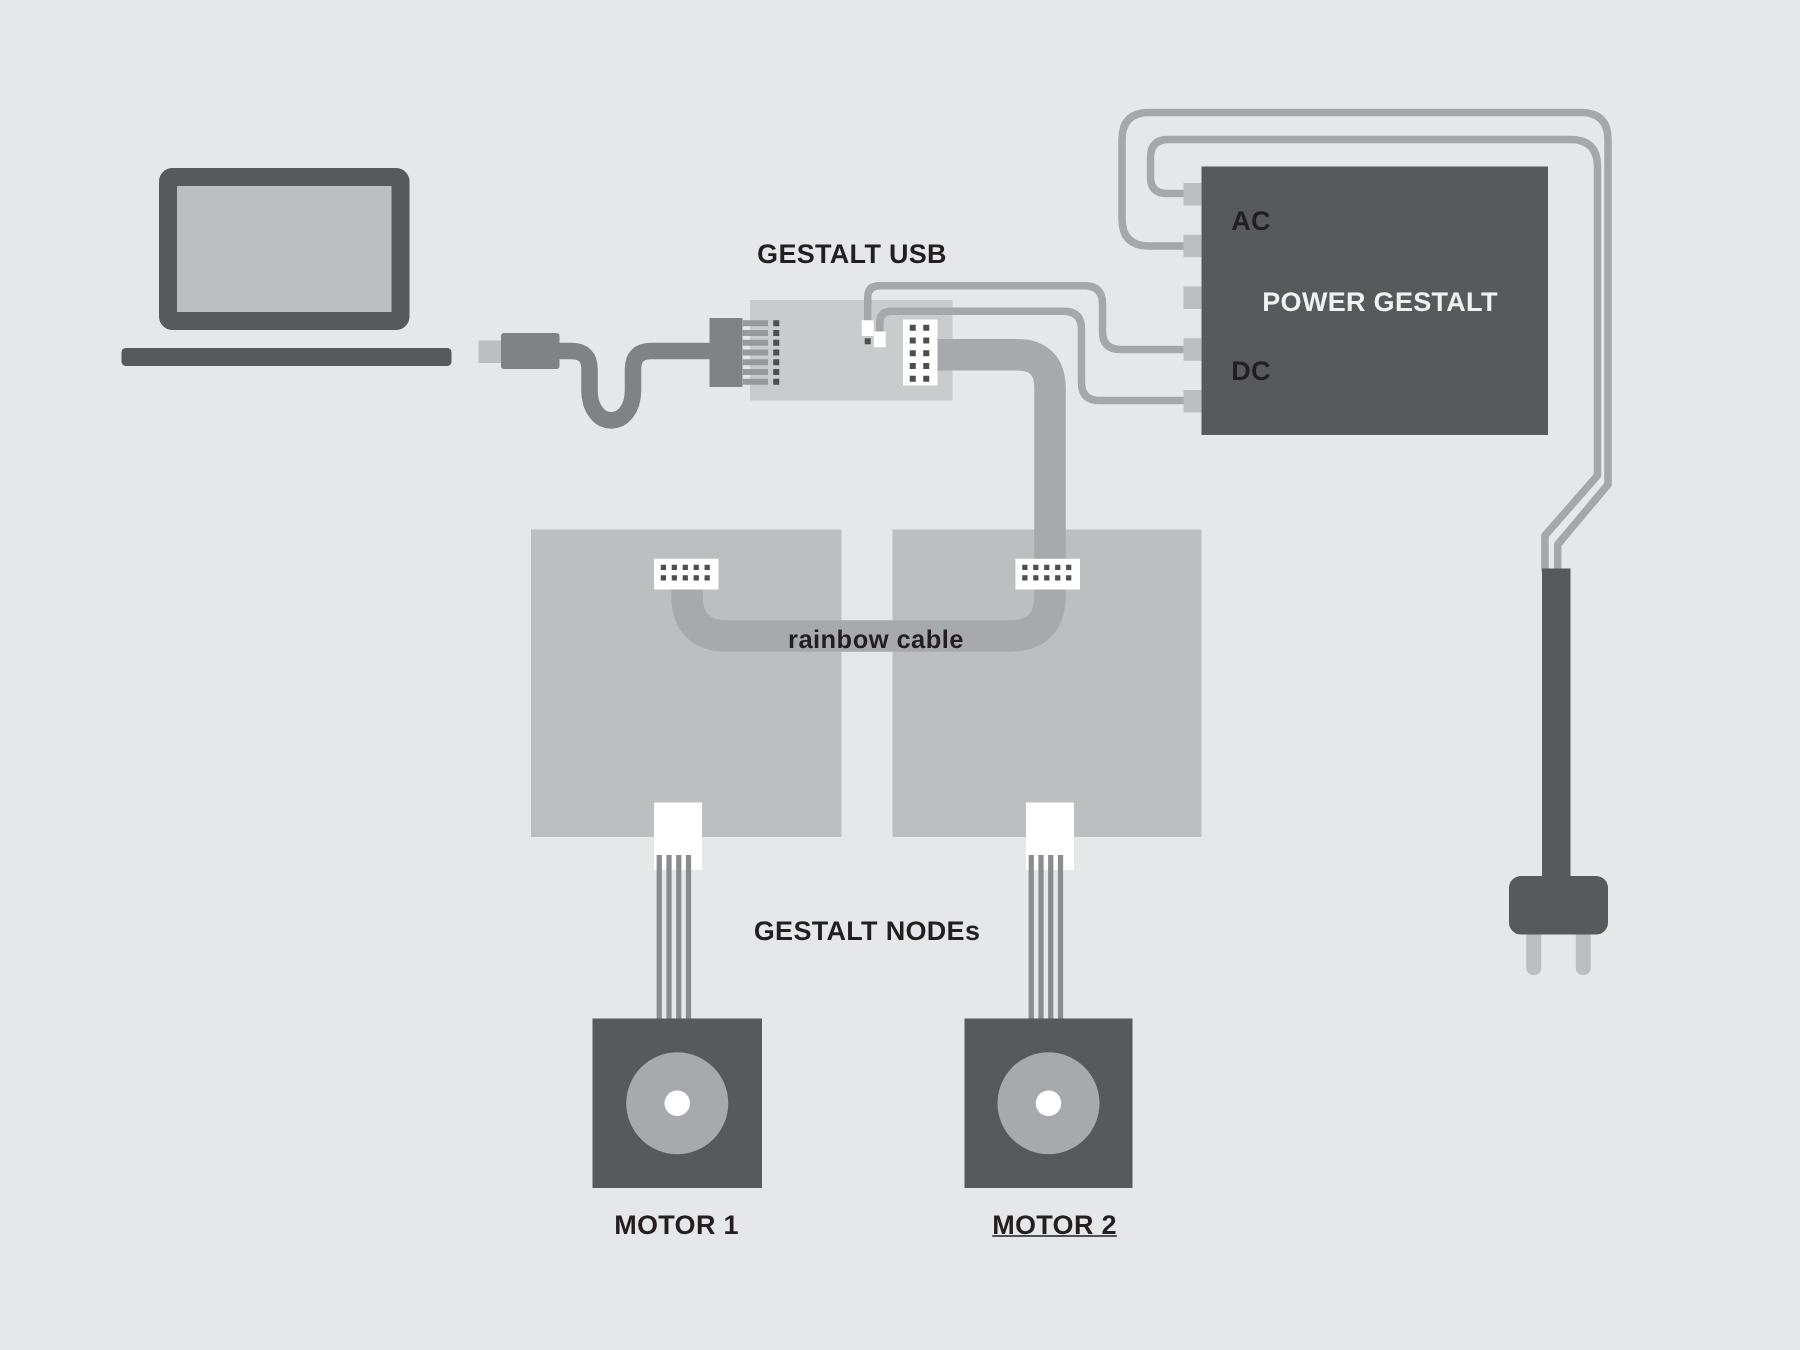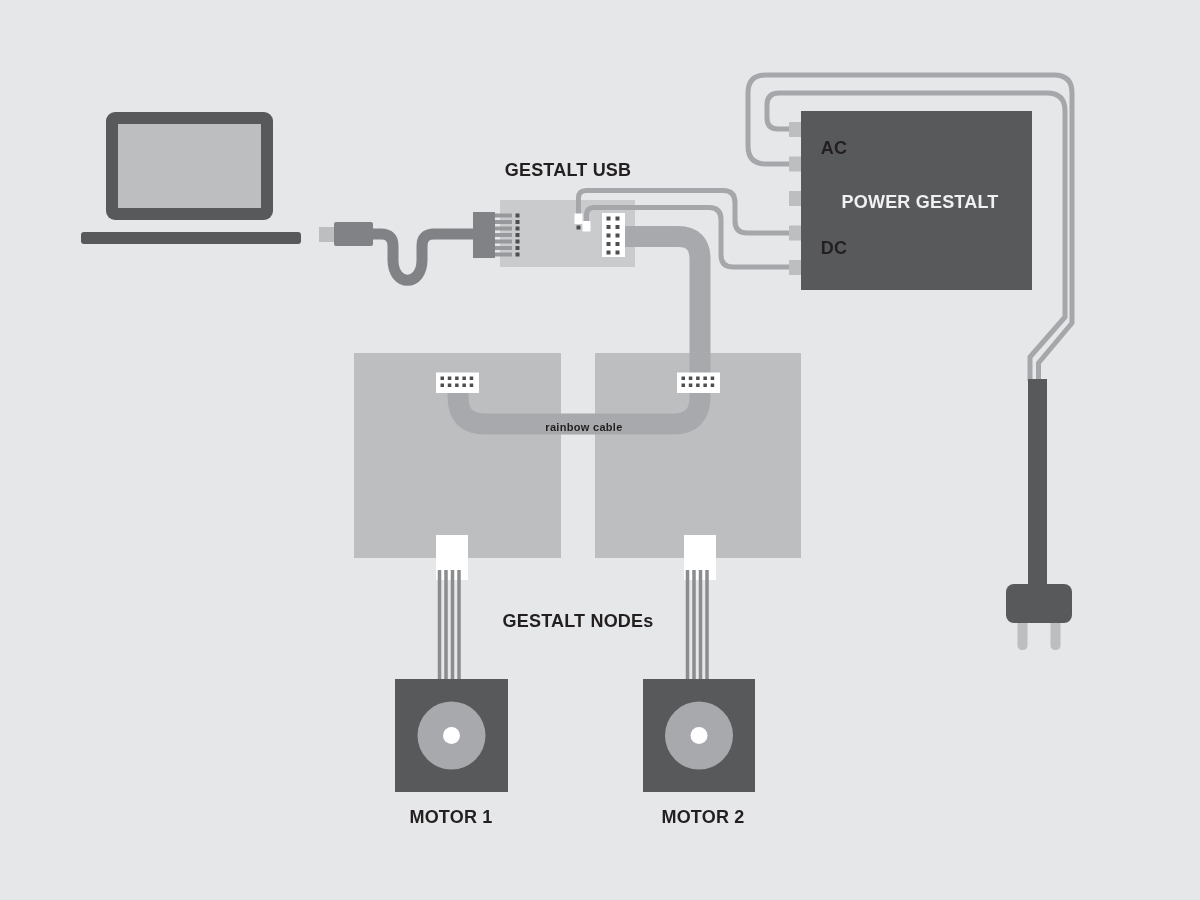--- a/index.html
+++ b/index.html
@@ -18,23 +18,23 @@
     color:#231F20;
     white-space:nowrap;
     letter-spacing:.2px;
     font-size:18px;
   }
   .lbl-fabnet{left:568px;top:170px;}
   .lbl-ps{left:920px;top:202px;color:#F1F1F2;}
   .lbl-ac{left:834px;top:148px;}
   .lbl-dc{left:834px;top:248px;}
   .lbl-gestalt{left:578px;top:589px;margin-top:32px;}
-  .lbl-rainbow{left:584px;top:427px;font-size:11px;letter-spacing:.3px;}
+  .lbl-rainbow{left:584px;top:427px;font-size:17px;letter-spacing:.3px;}
   .lbl-m1{left:451px;top:817px;}
-  .lbl-m2{left:703px;top:817px;}
+  .lbl-m2{left:703px;top:817px;text-decoration:underline;}
 </style>
 </head>
 <body>
 
 <div id="canvas">
 
   <svg id="diagram-svg" width="1200" height="900" viewBox="0 0 1200 900">
 
     <rect x="81" y="232" width="220" height="12" rx="3" fill="#58595B"></rect>
     <rect x="106" y="112" width="167" height="108" rx="9" fill="#58595B"></rect>

